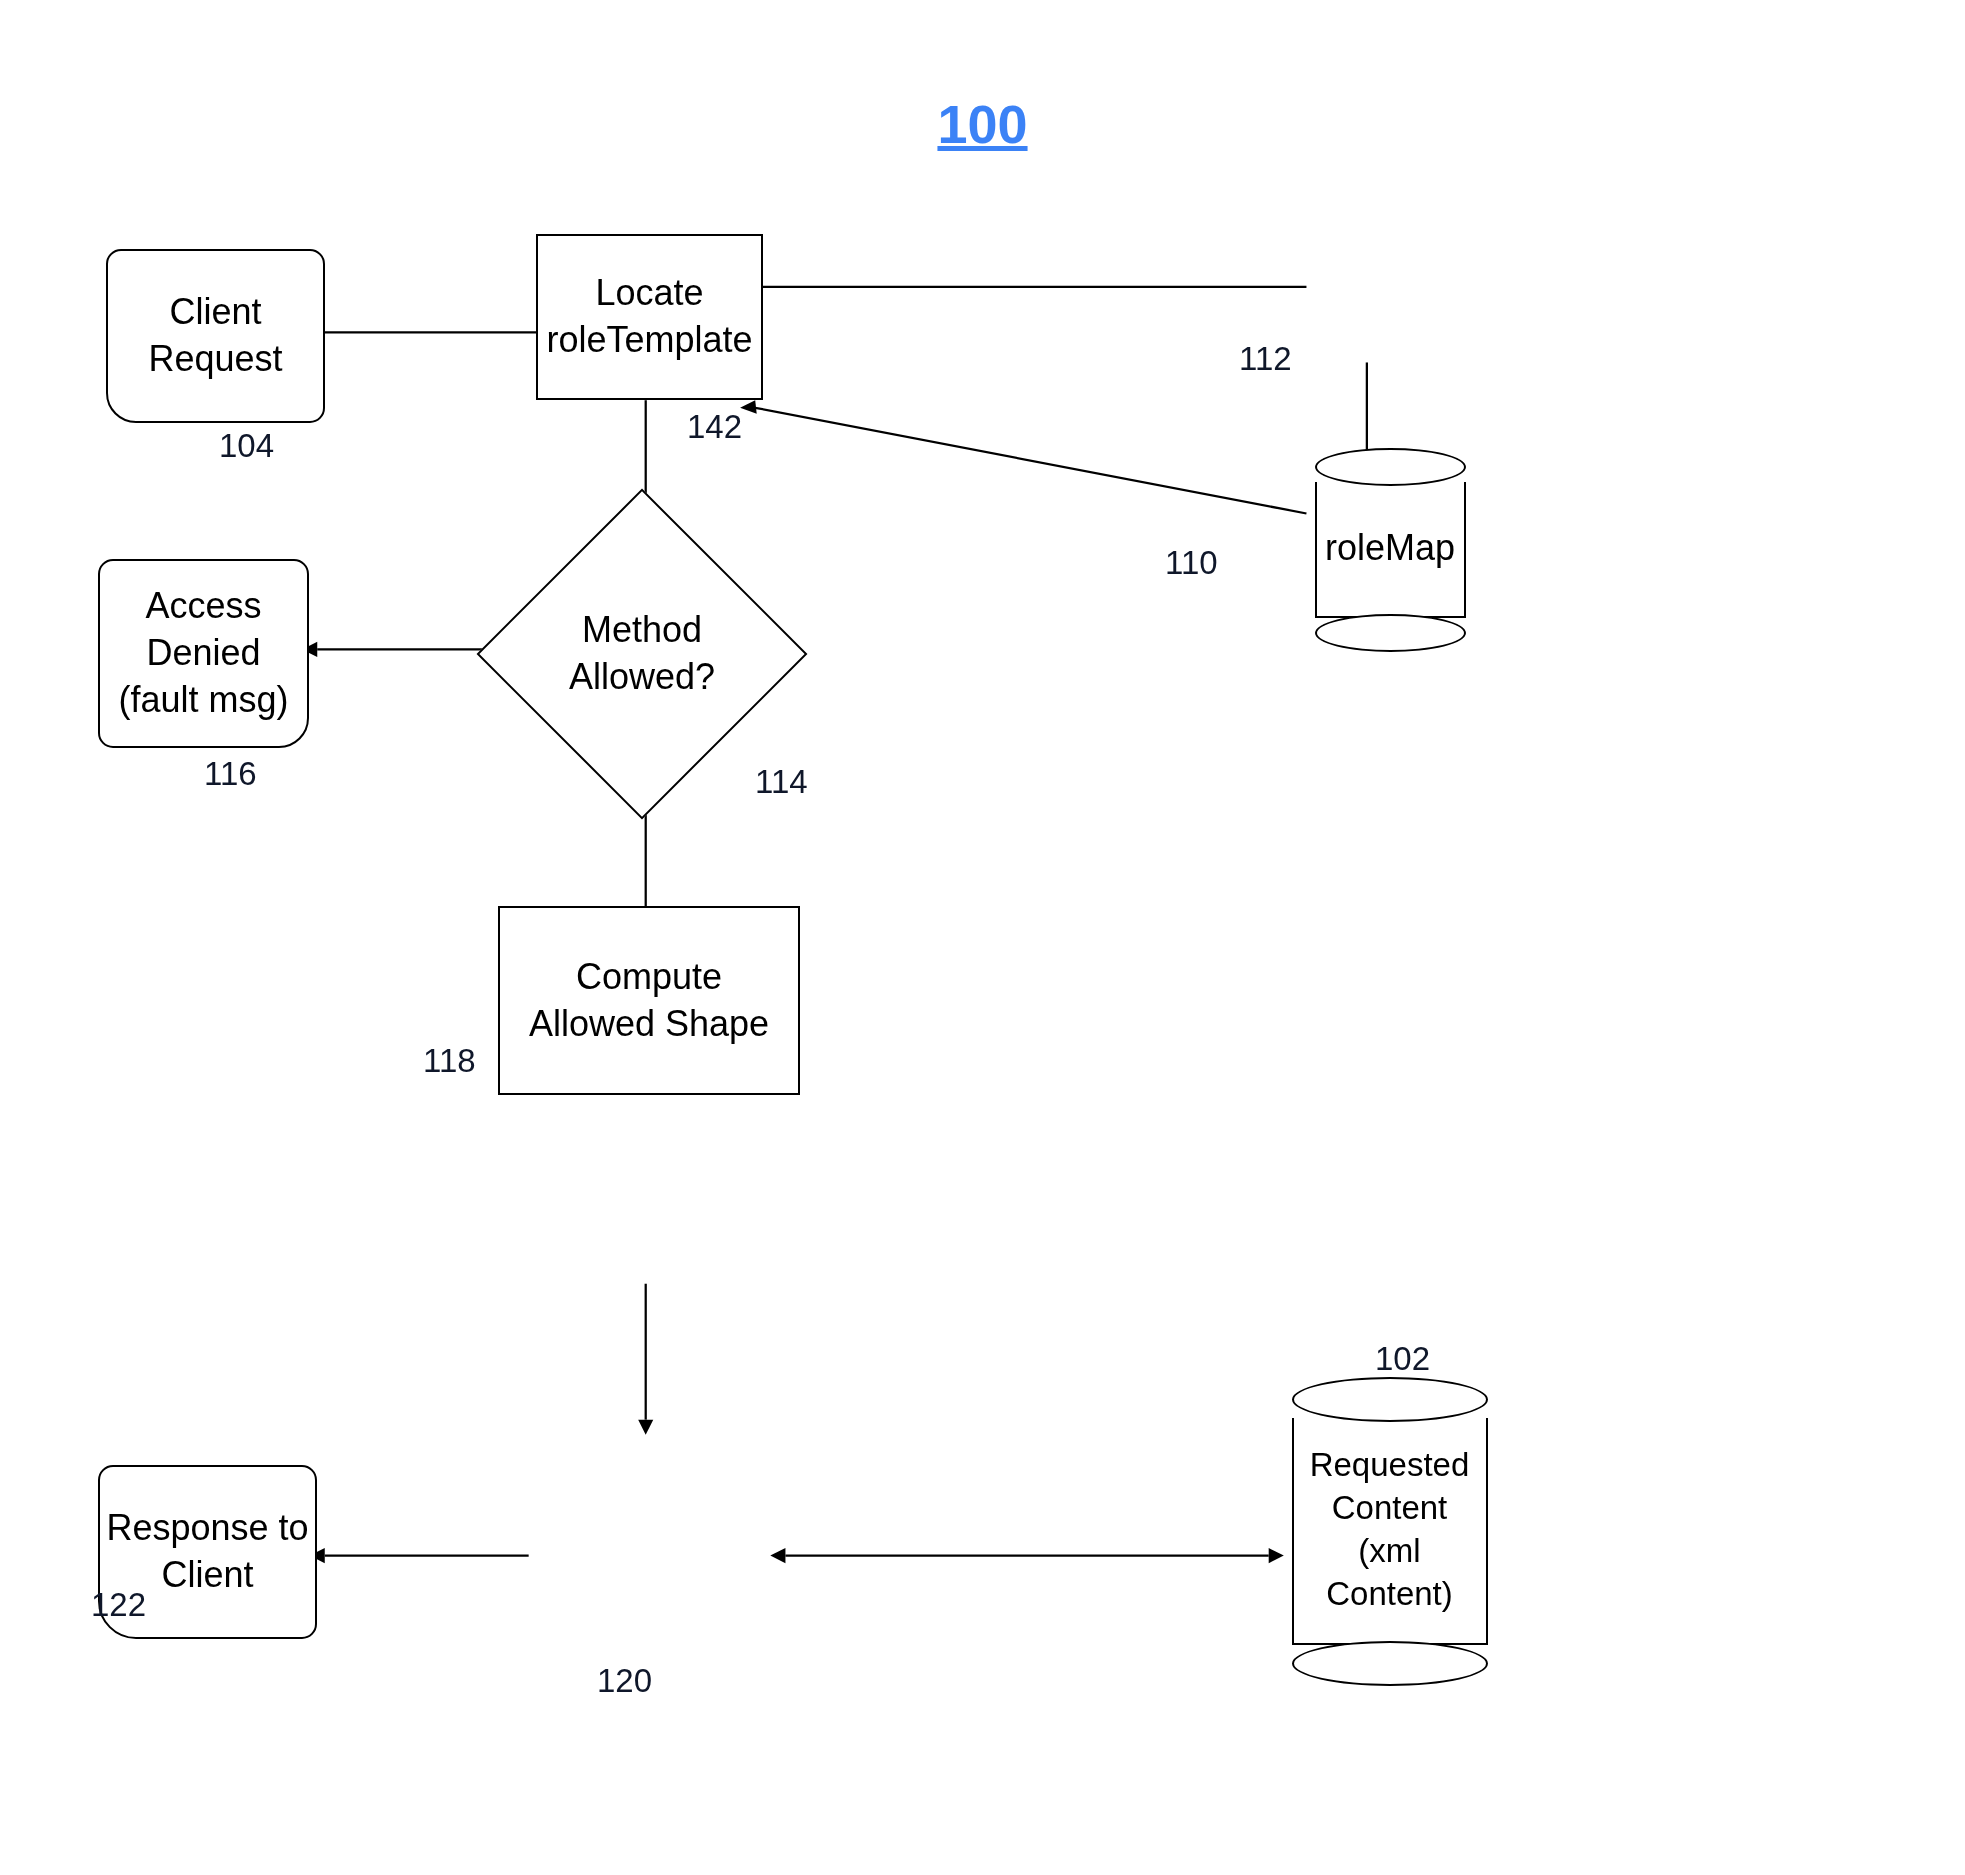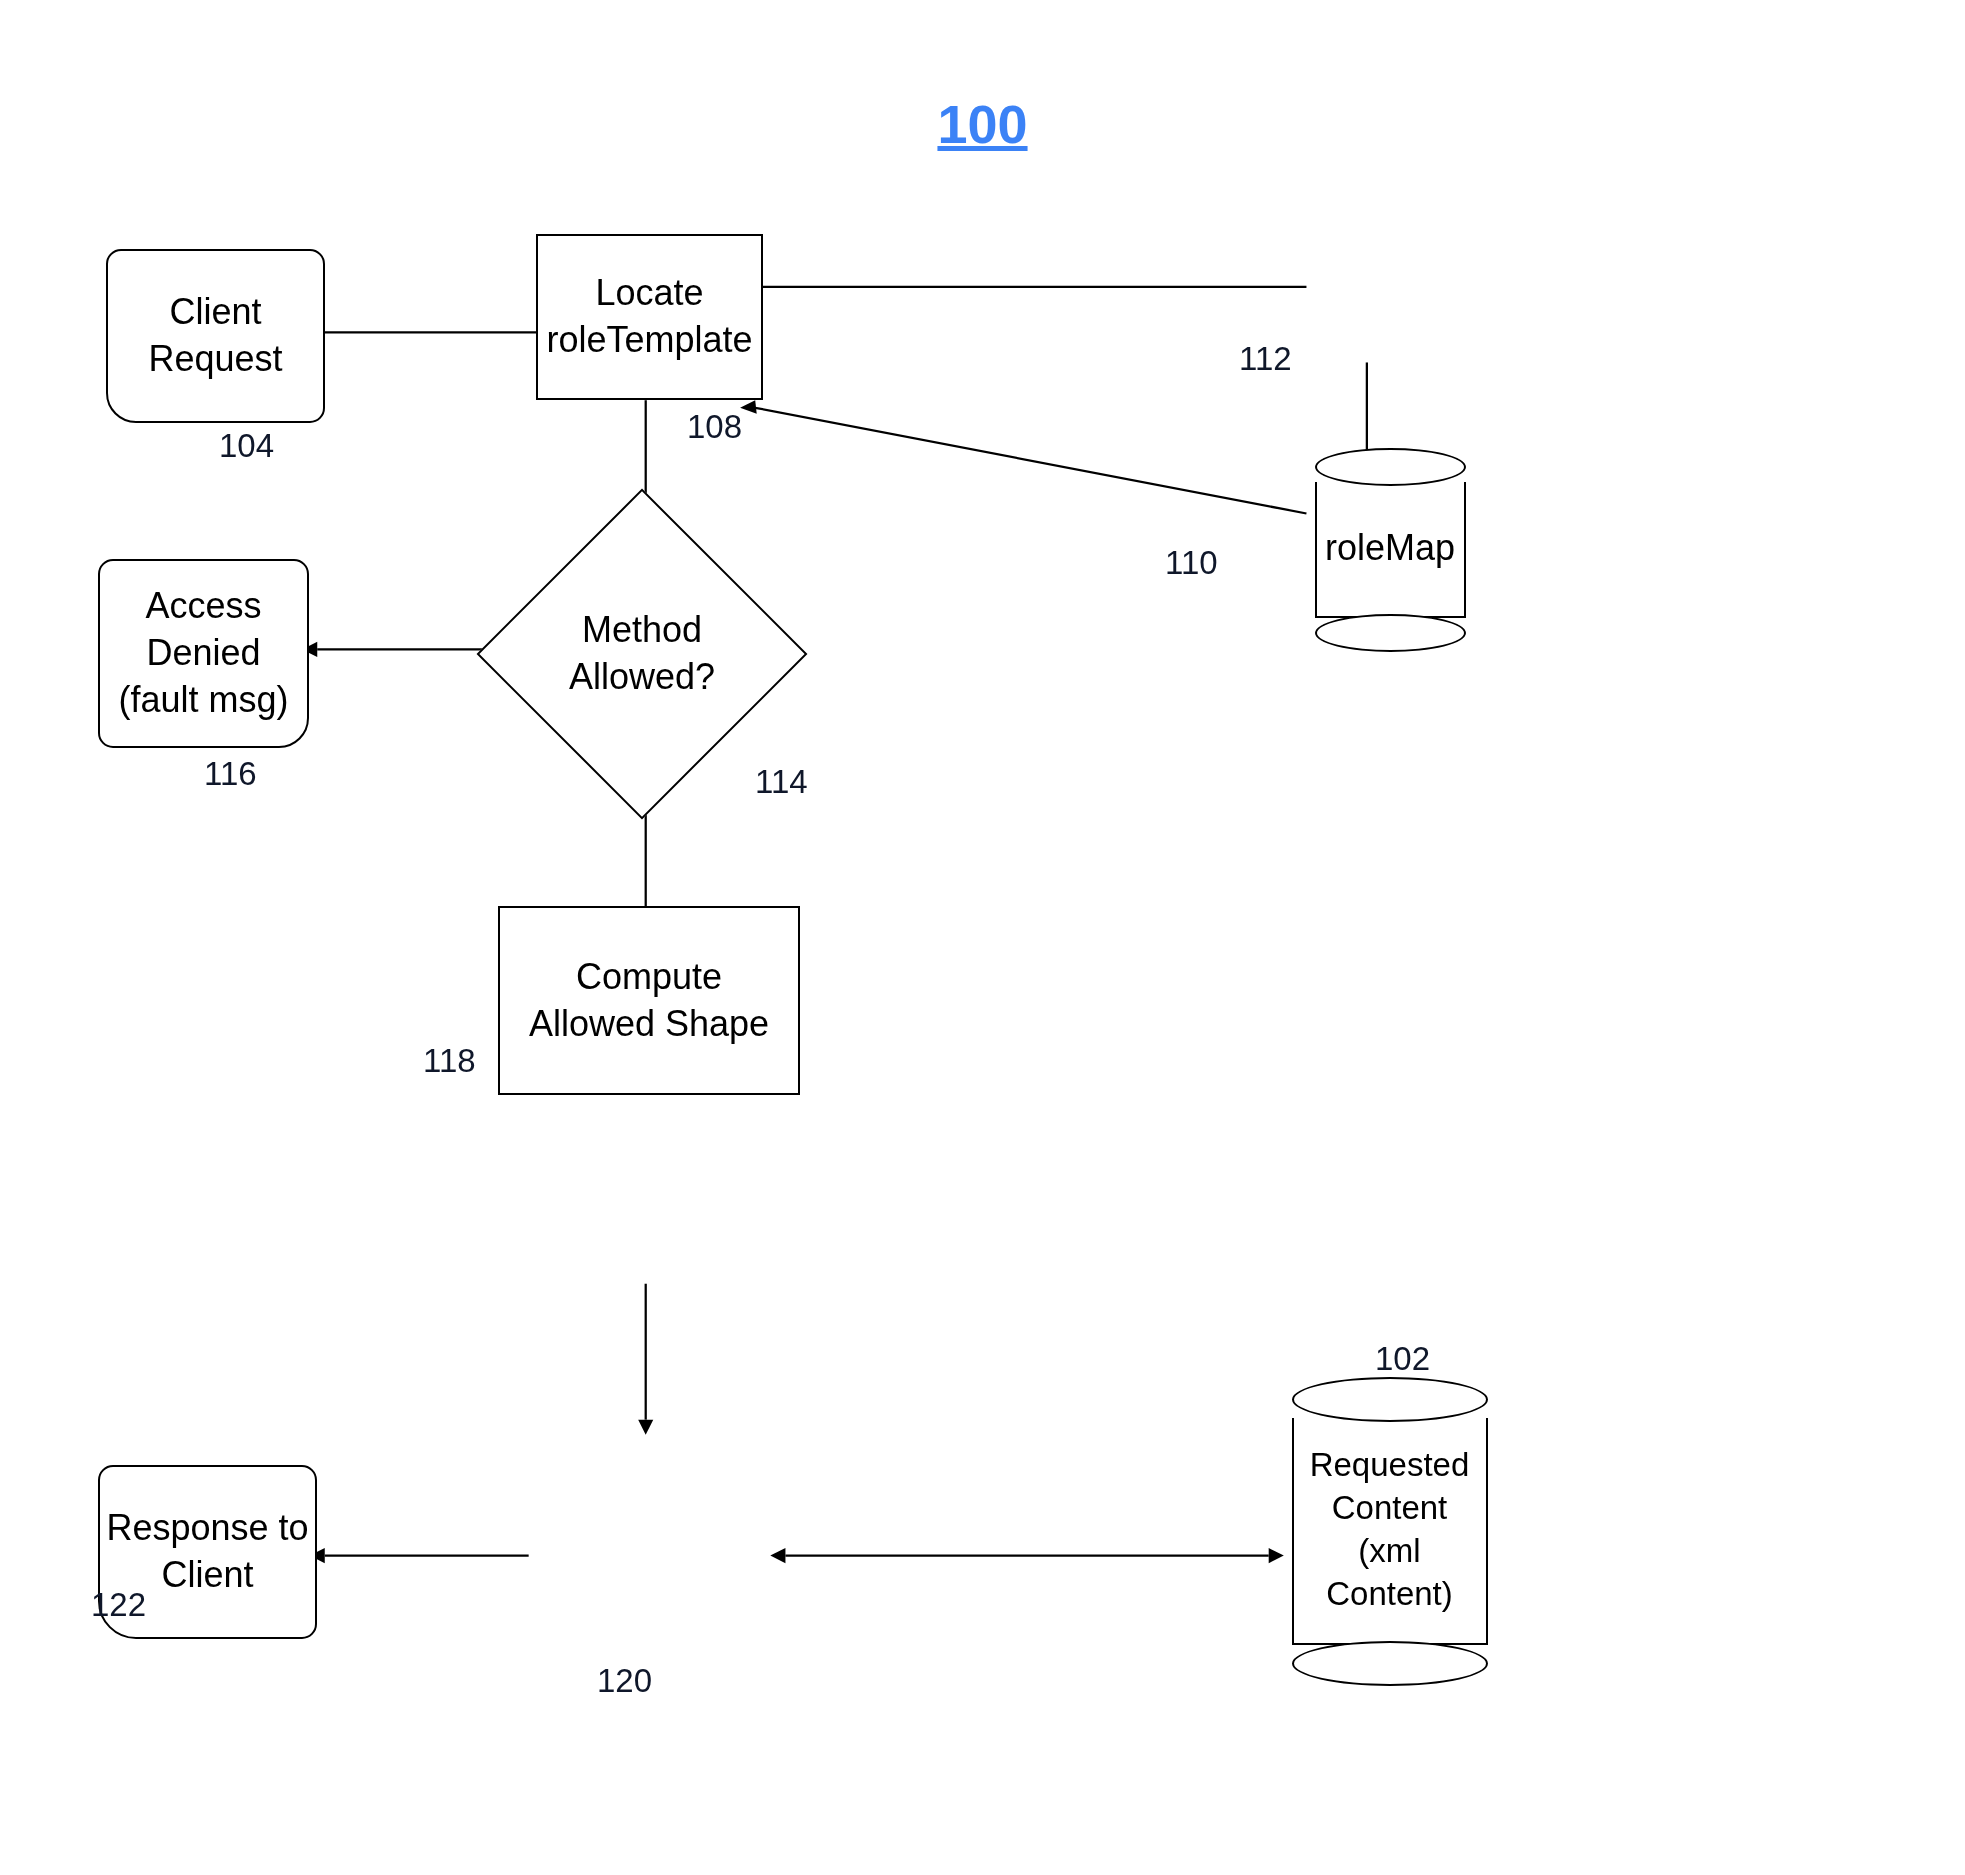--- a/index.html
+++ b/index.html
@@ -171,21 +171,21 @@
   </svg>
 
   <div class="shape rect-box" style="left:106px; top:249px; width:219px; height:174px; border-radius:15px 15px 15px 30px;">
     <span>Client<br>Request</span>
   </div>
   <div class="label" style="left:219px; top:427px;">104</div>
 
   <div class="shape rect-box" style="left:536px; top:234px; width:227px; height:166px;">
     <span>Locate<br>roleTemplate</span>
   </div>
-  <div class="label" style="left:687px; top:408px;">108</div>
+  <div class="label" style="left:687px; top:408px;">142</div>
 
   <div class="label" style="left:1239px; top:340px;">112</div>
 
   <div class="cylinder" style="left:1307px; top:446px; width:166px;">
     <div class="cylinder-top" style="width:151px; height:38px; margin-bottom:-2.3px;"></div>
     <div class="cylinder-body" style="width:151px; height:136px; padding:7.6px;">
       <span>roleMap</span>
     </div>
     <div class="cylinder-bottom-ellipse" style="width:151px; height:38px; margin-top:-2.3px;"></div>
   </div>

